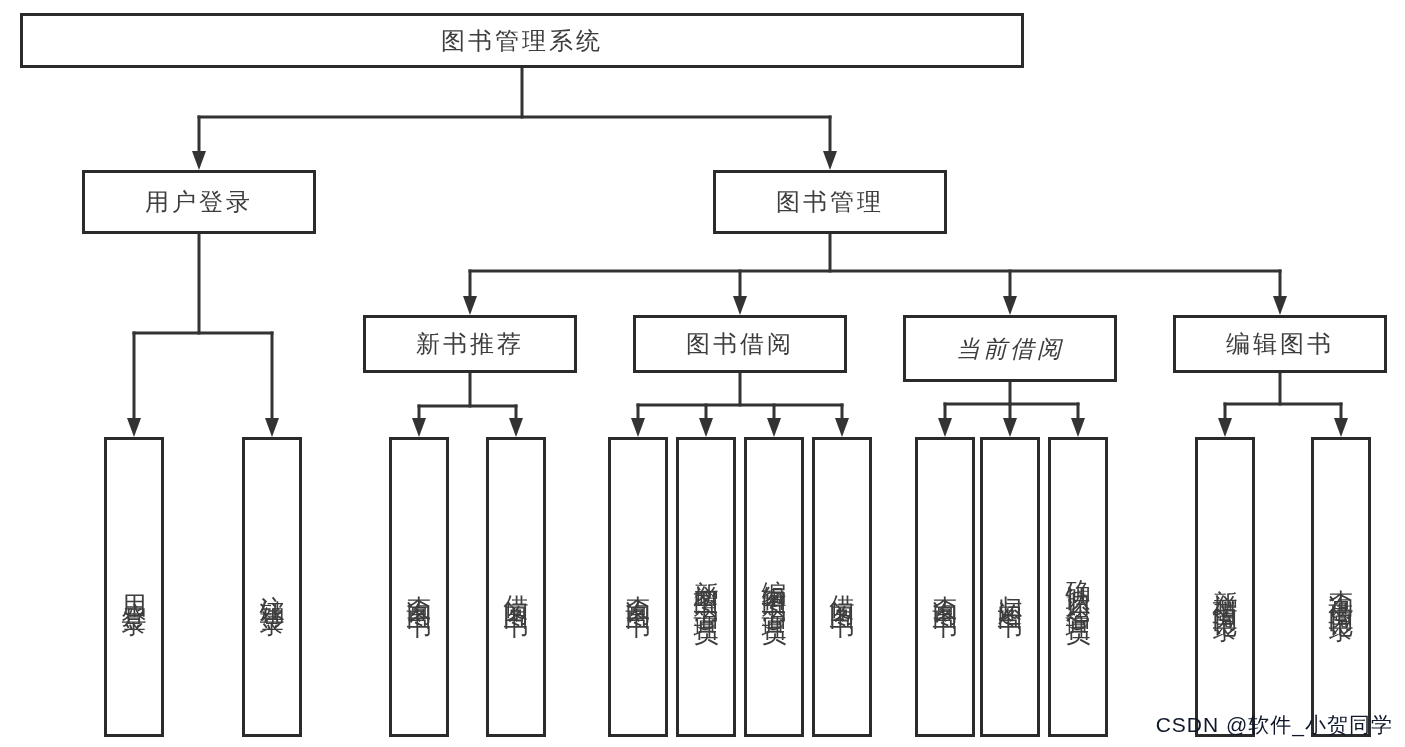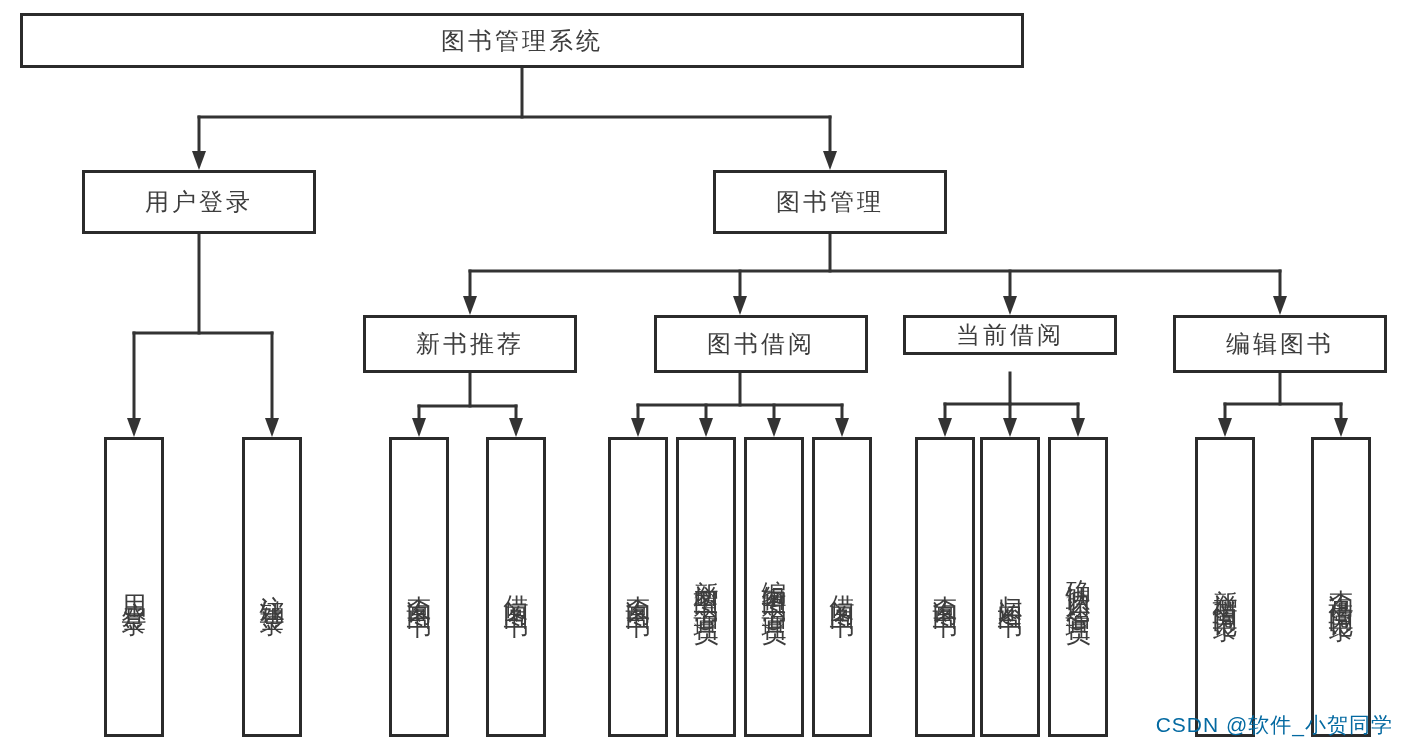--- a/index.html
+++ b/index.html
@@ -4,21 +4,21 @@
 <style>
   html,body{margin:0;padding:0;background:#ffffff;}
   body{font-family:"Liberation Sans","DejaVu Sans",sans-serif;}
   .canvas{position:relative;width:1405px;height:747px;background:#ffffff;overflow:hidden;}
   .connector-layer{position:absolute;left:0;top:0;width:1405px;height:747px;}
   .node{position:absolute;box-sizing:border-box;border:3px solid #2b2b2b;background:#ffffff;
         display:flex;align-items:center;justify-content:center;color:#3d3d3d;}
   .hbox{font-size:24px;letter-spacing:3px;white-space:nowrap;}
   .leaf{font-size:25px;}
   .vtext{writing-mode:vertical-rl;text-orientation:mixed;letter-spacing:6px;color:#3d3d3d;line-height:1;}
-  .watermark{position:absolute;right:12px;bottom:8px;font-size:21px;color:#0369a1;
+  .watermark{position:absolute;right:12px;bottom:8px;font-size:21px;color:#0f172a;
              letter-spacing:1px;z-index:5;white-space:nowrap;}
 </style>
 </head>
 <body>
 
 <div class="canvas">
 
   <svg class="connector-layer" width="1405" height="747" viewBox="0 0 1405 747">
     <g stroke="#333333" stroke-width="3" stroke-linecap="square" fill="none">
 
@@ -92,24 +92,24 @@
   <div class="node hbox" style="left:82px;top:170px;width:234px;height:64px;">
     <span>用户登录</span>
   </div>
   <div class="node hbox" style="left:363px;top:315px;width:214px;height:58px;">
     <span>新书推荐</span>
   </div>
 
   <div class="node hbox" style="left:713px;top:170px;width:234px;height:64px;">
     <span>图书管理</span>
   </div>
-  <div class="node hbox" style="left:633px;top:315px;width:214px;height:58px;margin-left:21px;">
+  <div class="node hbox" style="left:633px;top:315px;width:214px;height:58px;">
     <span>图书借阅</span>
   </div>
-  <div class="node hbox" style="left:903px;top:315px;width:214px;height:40px;">
+  <div class="node hbox" style="left:903px;top:315px;width:214px;height:67px;font-style:italic;">
     <span>当前借阅</span>
   </div>
   <div class="node hbox" style="left:1173px;top:315px;width:214px;height:58px;">
     <span>编辑图书</span>
   </div>
 
   <div class="node leaf" style="left:104px;top:437px;width:60px;height:300px;">
     <span class="vtext">用户登录</span>
   </div>
   <div class="node leaf" style="left:242px;top:437px;width:60px;height:300px;">

